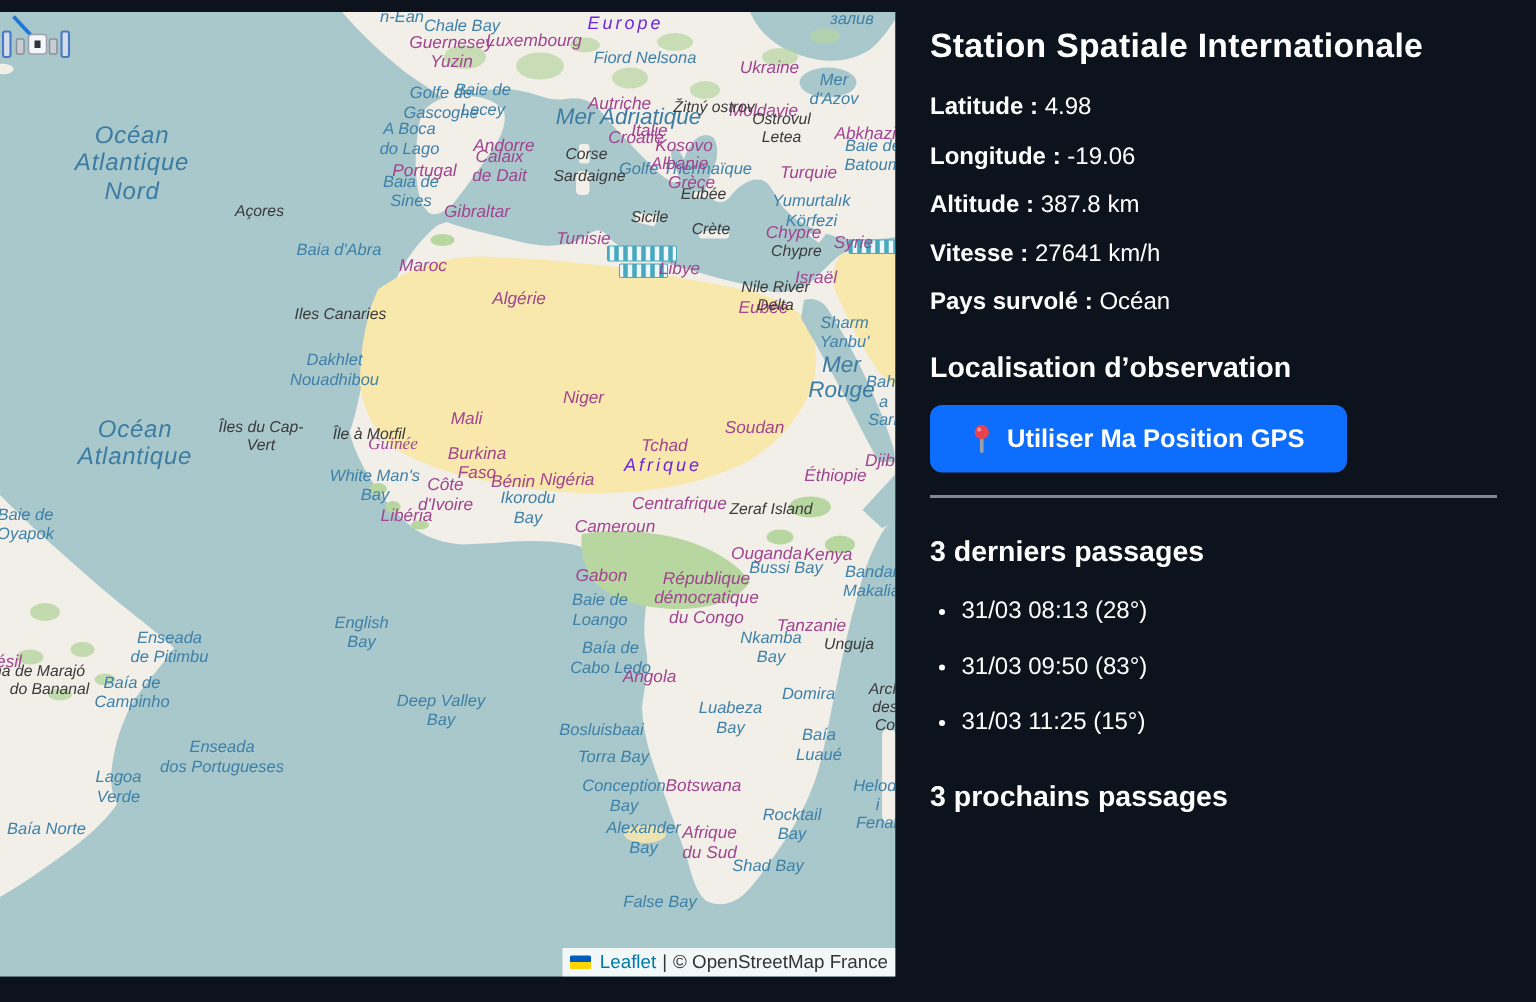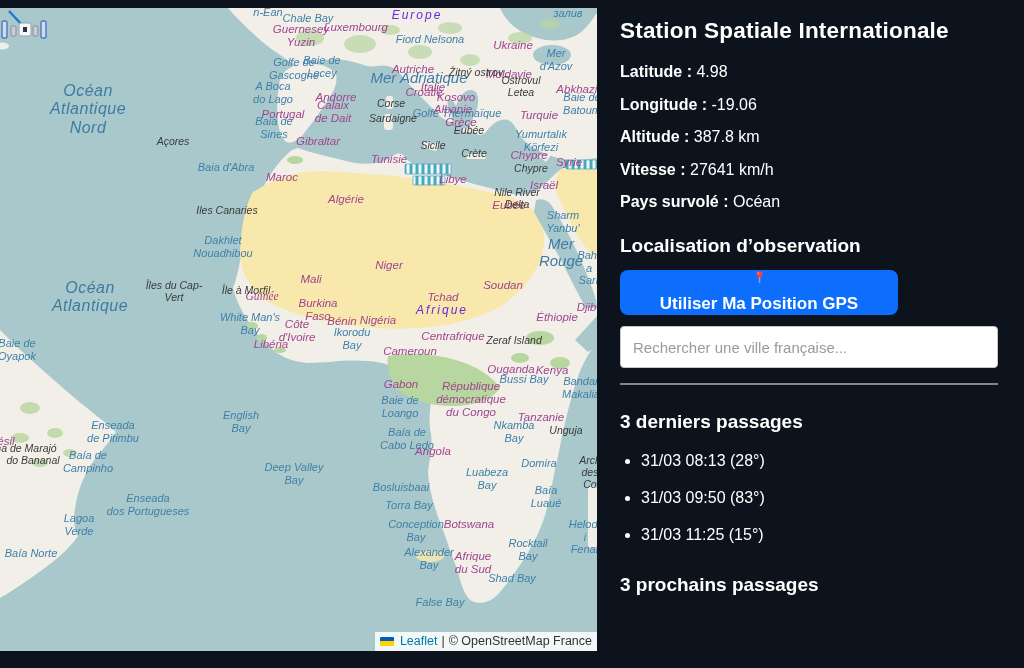--- a/index.html
+++ b/index.html
@@ -45,21 +45,20 @@
   }
   .sidebar h1{font-size:22.5px;margin:0 0 19px 0;font-weight:bold;letter-spacing:.2px;}
   .stat-row{font-size:16px;margin:0 0 14.5px 0;}
   .stat-row b{font-weight:bold;}
   .obs-heading{font-size:19px;font-weight:bold;margin:24px 0 13px 0;}
   .gps-button{
     display:flex;align-items:center;justify-content:center;gap:10px;
     width:278px;height:45px;background:#0d6efd;border:none;border-radius:8px;
     color:#fff;font-size:17px;font-weight:bold;cursor:pointer;
     font-family:"Liberation Sans","DejaVu Sans",sans-serif;
-    flex-direction:column;
   }
   .search-input{
     margin-top:11px;width:100%;height:42px;box-sizing:border-box;
     border:1px solid #c6c6c6;border-radius:4px;background:#fff;
     padding:0 12px;font-size:15px;color:#333;
     font-family:"Liberation Sans","DejaVu Sans",sans-serif;
   }
   .search-input::placeholder{color:#9a9a9a;}
   .divider{height:2px;background:#83888f;margin:15px 0 0 0;}
   .passes-heading{font-size:19px;font-weight:bold;margin:26px 0 8px 0;}
@@ -368,21 +367,20 @@
 
   <button class="gps-button">
     <svg width="13" height="20" viewBox="0 0 13 20">
       <rect x="5.3" y="7" width="2.4" height="12" rx="1.2" fill="#9aa0a8"></rect>
       <circle cx="6.5" cy="5" r="4.8" fill="#e8434f"></circle>
       <circle cx="4.8" cy="3.4" r="1.4" fill="#ff8f97"></circle>
     </svg>
     <span>Utiliser Ma Position GPS</span>
   </button>
 
-  <input class="search-input" type="text" placeholder="Rechercher une ville française..." style="">
 
   <div class="divider"></div>
 
   <div class="passes-heading">3 derniers passages</div>
   <ul class="passes">
       <li>31/03 08:13 (28°)</li>
       <li>31/03 09:50 (83°)</li>
       <li>31/03 11:25 (15°)</li>
     </ul>
 

